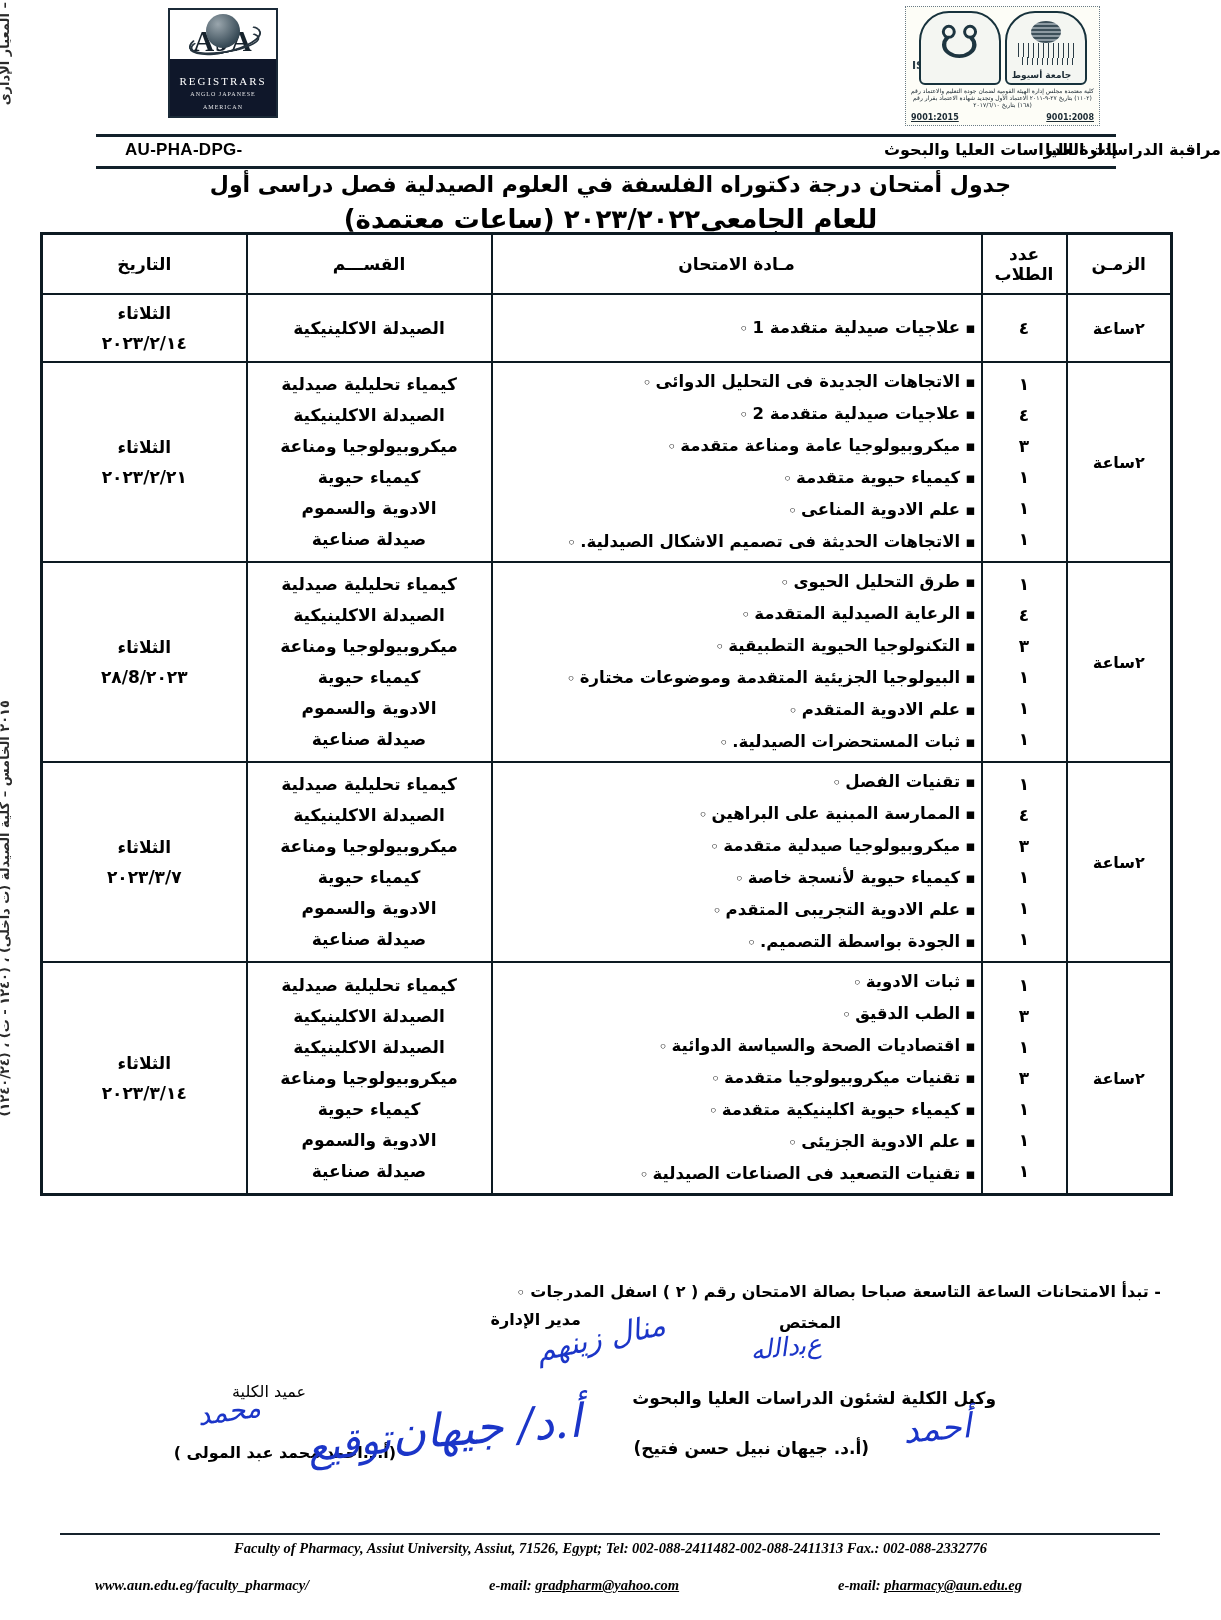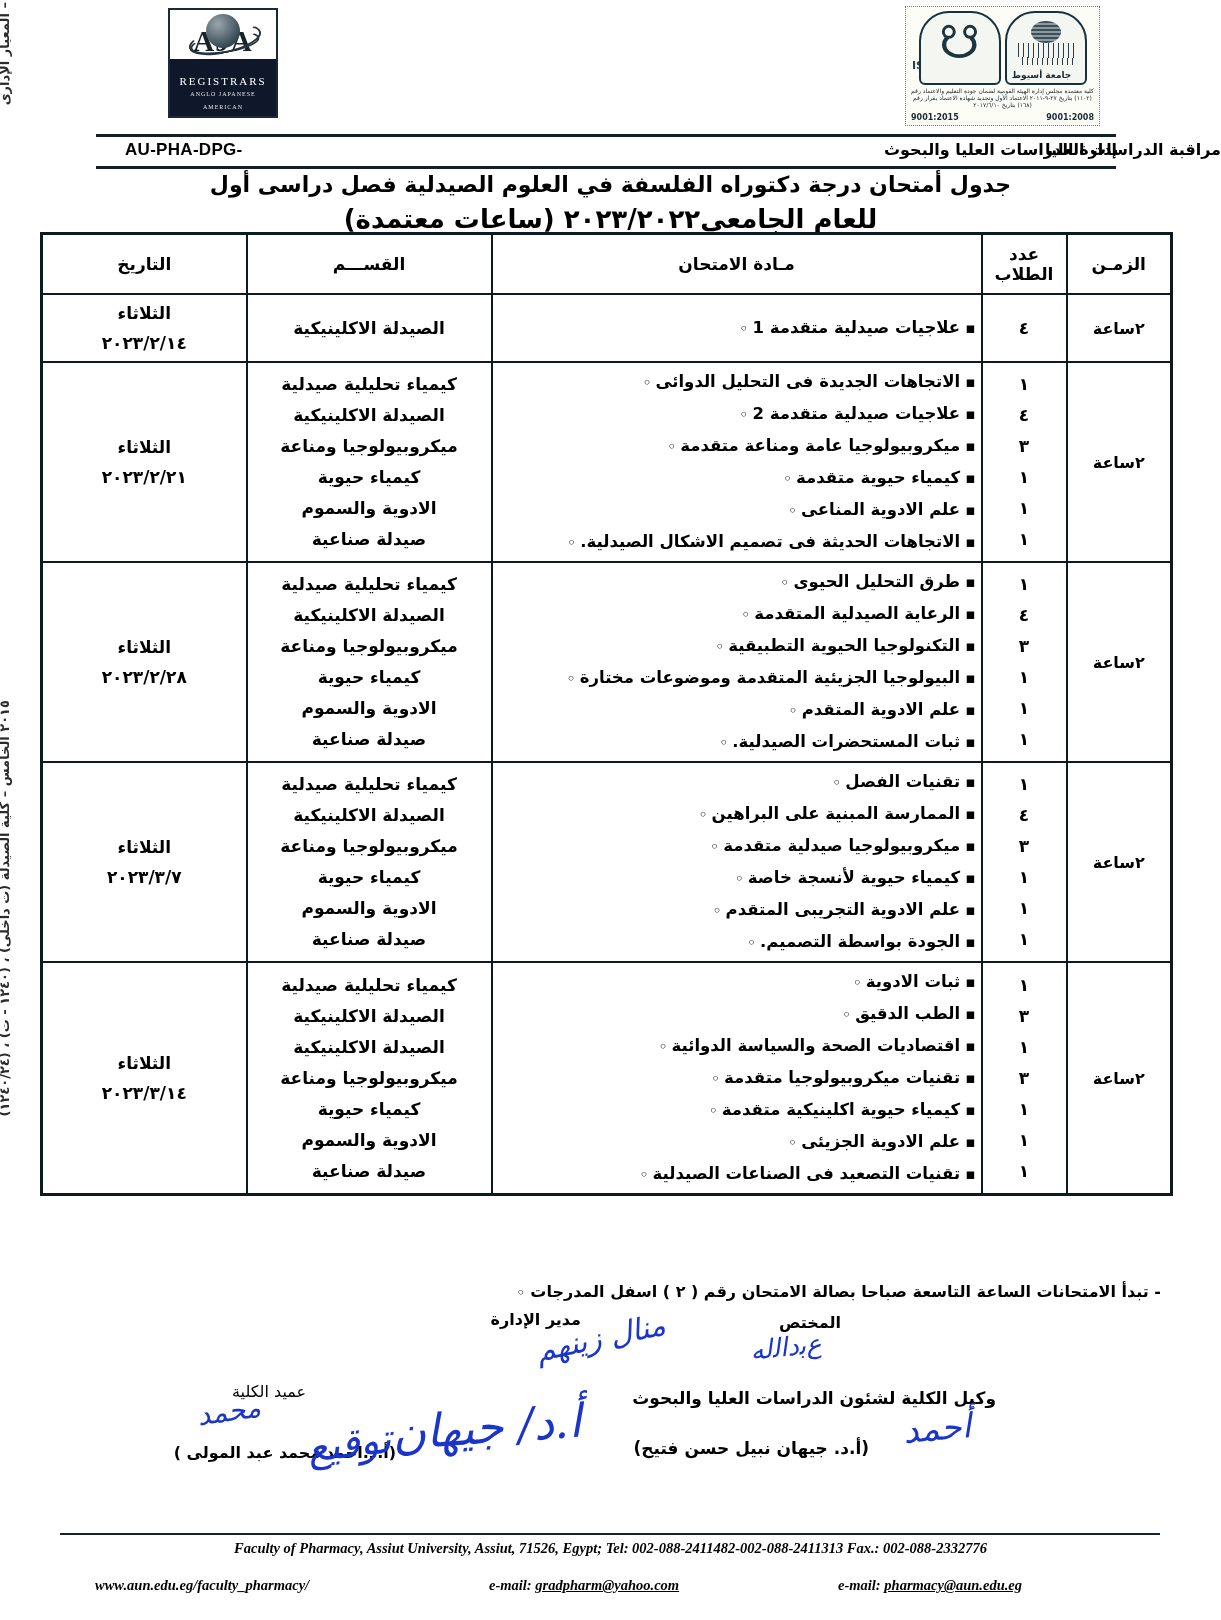--- a/index.html
+++ b/index.html
@@ -56,21 +56,21 @@
     background:repeating-linear-gradient(#3c4f59,#3c4f59 2px,#8d9aa2 2px,#8d9aa2 4px);}
   .seal-rays{position:absolute;left:50%;top:30px;transform:translateX(-50%);
     width:56px;height:22px;
     background:repeating-linear-gradient(92deg,#2b3d47,#2b3d47 1px,transparent 1px,transparent 5px);}
   .seal-txt{position:absolute;bottom:3px;left:0;right:8px;text-align:center;
     font-size:9px;font-weight:bold;color:#1b2a33;line-height:10px;}
   .snake{position:absolute;left:50%;top:6px;transform:translateX(-50%);
     font-size:46px;line-height:46px;color:#1d3540;}
   .seal-caption{font-size:6px;line-height:7px;text-align:center;color:#17252e;
     margin-top:2px;padding:0 4px;}
-  .iso-left,.iso-right{position:absolute;bottom:3px;font-size:8px;font-weight:bold;color:#1b2a33;}
+  .iso-left,.iso-right{position:absolute;bottom:3px;font-size:8px;font-weight:bold;color:#1b2a33;text-decoration:underline;}
   .iso-left{left:5px;} .iso-right{right:5px;}
   .iso-tag{position:absolute;left:6px;top:52px;font-size:11px;font-weight:bold;
     color:#2b3d47;direction:ltr;}
 
   
   .rule-top{position:absolute;left:96px;top:134px;width:1020px;height:3px;background:#12202a;}
   .rule-under{position:absolute;left:96px;top:166px;width:1020px;height:3px;background:#12202a;}
   .hdr-code{position:absolute;left:104px;top:140px;font-family:"Liberation Sans",sans-serif;
     font-weight:bold;font-size:17px;direction:ltr;letter-spacing:.3px;margin-left:21px;}
   .hdr-mid{position:absolute;left:0;right:0;top:140px;text-align:right;
@@ -286,21 +286,21 @@
           <td class="dept-cell">
             <div>كيمياء تحليلية صيدلية</div>
             <div>الصيدلة الاكلينيكية</div>
             <div>ميكروبيولوجيا ومناعة</div>
             <div>كيمياء حيوية</div>
             <div>الادوية والسموم</div>
             <div>صيدلة صناعية</div>
           </td>
           <td class="date-cell">
             <div>الثلاثاء</div>
-            <div>٢٠٢٣/٢/٢٨</div>
+            <div>٢٠٢٣/8/٢٨</div>
           </td>
         </tr>
         <tr>
           <td class="time-cell">٢ساعة</td>
           <td class="num-cell">
             <div>١</div>
             <div>٤</div>
             <div>٣</div>
             <div>١</div>
             <div>١</div>

